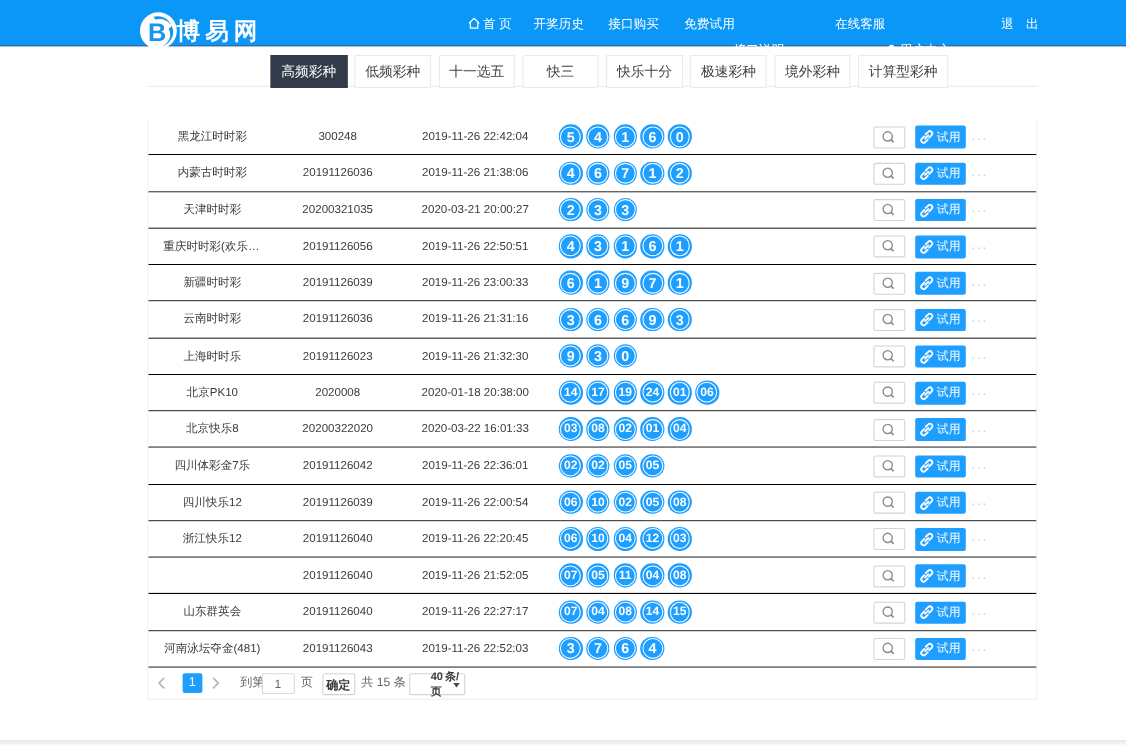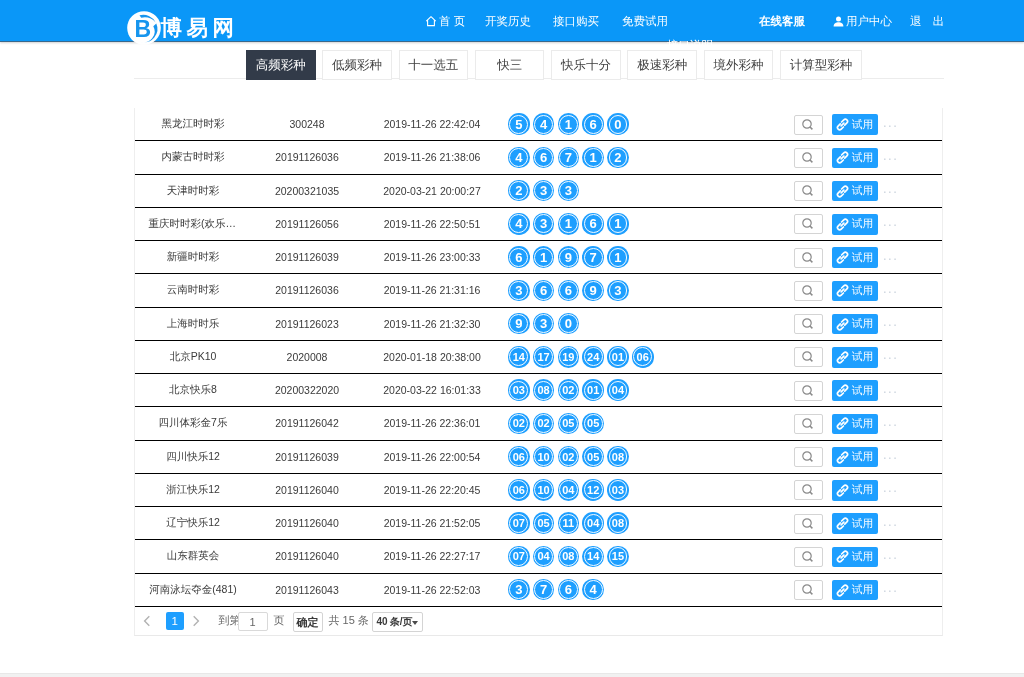--- a/index.html
+++ b/index.html
@@ -43,21 +43,21 @@
 .pager {position:relative;height:28.3px;font-size:11px;color:#666;background:#fff}
 .pager span {position:absolute;top:0;height:100%;display:flex;align-items:center}
 .arr {color:#b0b0b0;font-size:15px;font-weight:400}
 .pg1 {left:31px;top:5.5px !important;width:18.5px;height:18px !important;background:#1e9fff;color:#fff;
   border-radius:2px;justify-content:center;font-size:11.5px}
 .inp {left:103px;top:5.5px !important;width:30px;height:19px !important;border:1px solid #d9d9d9;border-radius:2px;
   justify-content:center;background:#fff}
 .okbtn {left:158px;top:5.5px !important;width:30px;height:19.5px !important;border:1px solid #d4d4d4;border-radius:2px;
   justify-content:center;color:#3a3a3a;font-weight:bold}
 .selbox {left:237px;top:5.5px !important;width:51px;height:19.5px !important;border:1px solid #d4d4d4;border-radius:2px;
-  justify-content:flex-start;padding-left:4px;color:#3a3a3a;font-size:10px;font-weight:bold;position:absolute}
+  justify-content:flex-start;padding-left:19px;color:#3a3a3a;font-size:10px;font-weight:bold;position:absolute}
 .pager span.caret {position:absolute;left:auto;right:4px;top:7.5px !important;height:0 !important;width:0;height:0;border-left:3.5px solid transparent;border-right:3.5px solid transparent;
   border-top:4.5px solid #4a4a4a}
 .footband {position:absolute;left:0;top:672.9px;width:1024px;height:4.1px;background:#f1f1f1;border-top:1px solid #e8e8e8;box-sizing:border-box}
 </style></head>
 <body>
 <div class="page">
 <div class="topbar">
   <svg class="logo-c" viewBox="0 0 34 34">
     <circle cx="17" cy="17" r="16.8" fill="#fff"></circle>
     <text x="7.5" y="26" font-family="Liberation Sans,sans-serif" font-size="23" font-weight="bold" fill="#1695ee">B</text>
@@ -65,22 +65,22 @@
     <path d="M29.3 12.6 A13.3 13.3 0 0 1 13.5 30.7 A10.8 10.8 0 0 0 26.3 15.2 Z" fill="#1695ee"></path>
   </svg>
   <span class="logo-t">博易网</span>
   <span class="nav" style="left:425px;text-align:right;"><svg class="nico" width="12" height="12" viewBox="0 0 12 12">
           <path d="M6 1.6 L1.3 6.2 M6 1.6 L10.7 6.2 M2.6 5.1 L2.6 10.6 L9.4 10.6 L9.4 5.1" fill="none" stroke="#fff" stroke-width="1.1"></path>
         </svg>首 页</span>
       <span class="nav" style="left:485px;">开奖历史</span>
       <span class="nav" style="left:553px;">接口购买</span>
       <span class="nav" style="left:622px;">免费试用</span>
       <span class="nav" style="left:667px;margin-top:24px;">接口说明</span>
-      <span class="nav" style="left:759px;font-weight:bold;">在线客服</span>
-      <span class="nav" style="left:833px;"><svg class="nico" width="11" height="11" viewBox="0 0 11 11">
+      <span class="nav" style="left:759px;">在线客服</span>
+      <span class="nav" style="left:805px;margin-top:24px;"><svg class="nico" width="11" height="11" viewBox="0 0 11 11">
           <circle cx="5.5" cy="3.1" r="2.5" fill="#fff"></circle>
           <path d="M0.6 10.6 C0.6 7.6 3 6.3 5.5 6.3 C8 6.3 10.4 7.6 10.4 10.6 Z" fill="#fff"></path>
         </svg>用户中心</span>
       <span class="nav" style="left:910px;letter-spacing:4px;">退 出</span>
 </div>
 <div class="tabswrap">
       <div class="tabline"></div>
       <div class="tabs"><span class="tab on" style="width:69.5px">高频彩种</span><span class="tab" style="width:69.5px">低频彩种</span><span class="tab" style="width:69.5px">十一选五</span><span class="tab" style="width:69.5px">快三</span><span class="tab" style="width:69.5px">快乐十分</span><span class="tab" style="width:69.5px">极速彩种</span><span class="tab" style="width:69.5px">境外彩种</span><span class="tab" style="width:82px">计算型彩种</span></div>
     </div>
 <div class="tablebox">
@@ -410,21 +410,20 @@
               <g fill="none" stroke="#fff" stroke-width="1.7" stroke-linecap="round">
                 <path d="M5.6 4.0 L7.8 1.9 A2.1 2.1 0 0 1 10.9 4.9 L8.7 7.1"></path>
                 <path d="M7.4 9.0 L5.2 11.1 A2.1 2.1 0 0 1 2.1 8.1 L4.3 5.9"></path>
                 <path d="M5.1 7.9 L7.9 5.1"></path>
               </g>
             </svg>试用</span>
           <span class="dots">...</span>
         </div>
 </div>
 <div class="row">
-  <div class="c1">辽宁快乐12</div>
         <div class="c2">20191126040</div>
         <div class="c3">2019-11-26 21:52:05</div>
   <div class="c4">
           <span class="ball b2">07</span>
           <span class="ball b2">05</span>
           <span class="ball b2">11</span>
           <span class="ball b2">04</span>
           <span class="ball b2">08</span>
         </div>
   <div class="btns">

